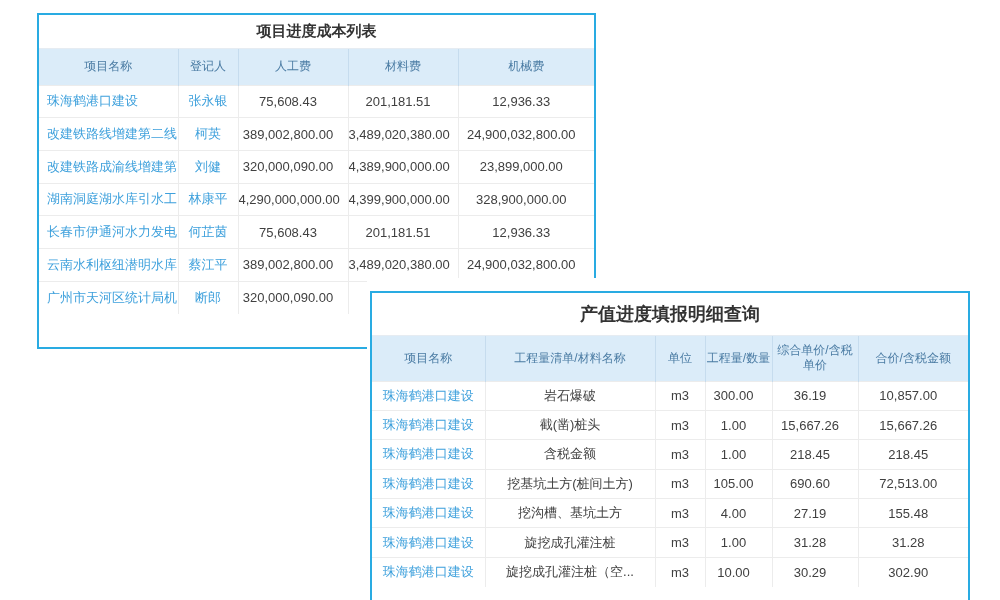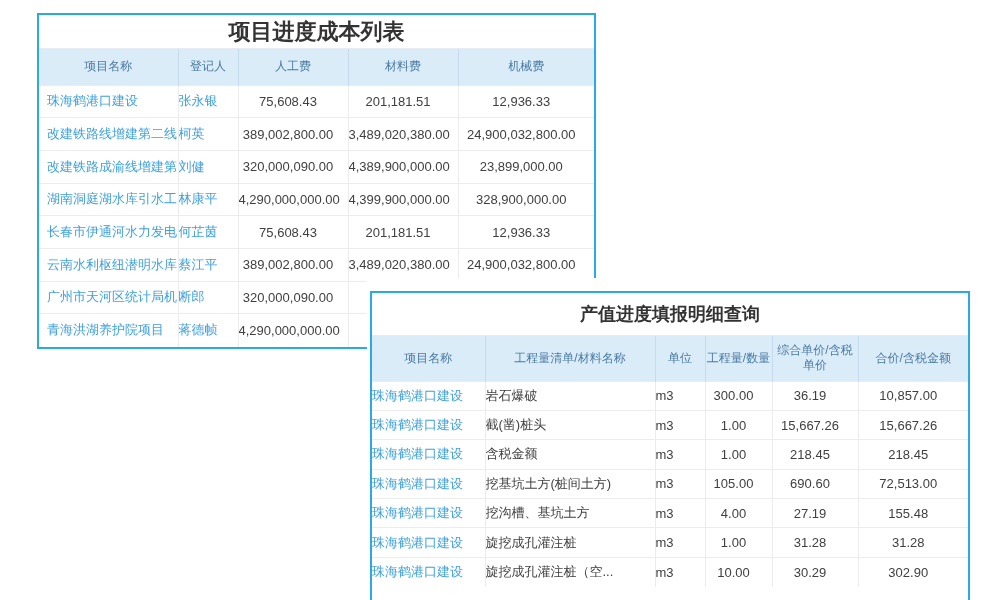--- a/index.html
+++ b/index.html
@@ -23,26 +23,26 @@
 
   table{width:100%;border-collapse:collapse;table-layout:fixed;}
   th{background:var(--header-bg);color:var(--header-text);font-weight:400;
     font-size:12px;text-align:center;line-height:1.25;}
   th+th{border-left:1px solid var(--header-sep);}
   td{font-size:13px;color:var(--text);overflow:hidden;white-space:nowrap;}
   td+td{border-left:1px solid var(--body-sep);}
   tbody tr td{border-top:1px solid var(--body-sep);}
   .link{color:var(--link);}
   .num{text-align:center;padding-right:10px;}
-  .ctr{}
+  .ctr{text-align:center;}
   .lft{text-align:left;padding-left:8px;}
 
   
   #cost-panel{left:37px;top:13px;width:559px;height:336px;}
-  #cost-panel .panel-title{height:34px;font-size:22px;}
+  #cost-panel .panel-title{height:34px;font-size:15px;}
   #cost-panel thead tr{height:36px;}
   #cost-panel tbody tr{height:32.7px;}
 
   
   #cover-panel{position:absolute;left:367px;top:278px;width:633px;height:322px;background:#fff;}
 
   
   #output-panel{left:370px;top:291px;width:600px;height:313px;}
   #output-panel .panel-title{height:43px;font-size:18px;}
   #output-panel thead tr{height:45px;}
@@ -112,27 +112,20 @@
           <td class="lft link">云南水利枢纽潜明水库...</td>
           <td class="ctr link">蔡江平</td>
           <td class="num">389,002,800.00</td>
           <td class="num">3,489,020,380.00</td>
           <td class="num">24,900,032,800.00</td>
         </tr>
         <tr>
           <td class="lft link">广州市天河区统计局机...</td>
           <td class="ctr link">断郎</td>
           <td class="num">320,000,090.00</td>
-          <td class="num"></td>
-          <td class="num"></td>
-        </tr>
-        <tr>
-          <td class="lft link">青海洪湖养护院项目</td>
-          <td class="ctr link">蒋德帧</td>
-          <td class="num">4,290,000,000.00</td>
           <td class="num"></td>
           <td class="num"></td>
         </tr>
       </tbody>
     </table>
   </div>
 
   <div id="cover-panel"></div>
 
   <div class="panel" id="output-panel">

